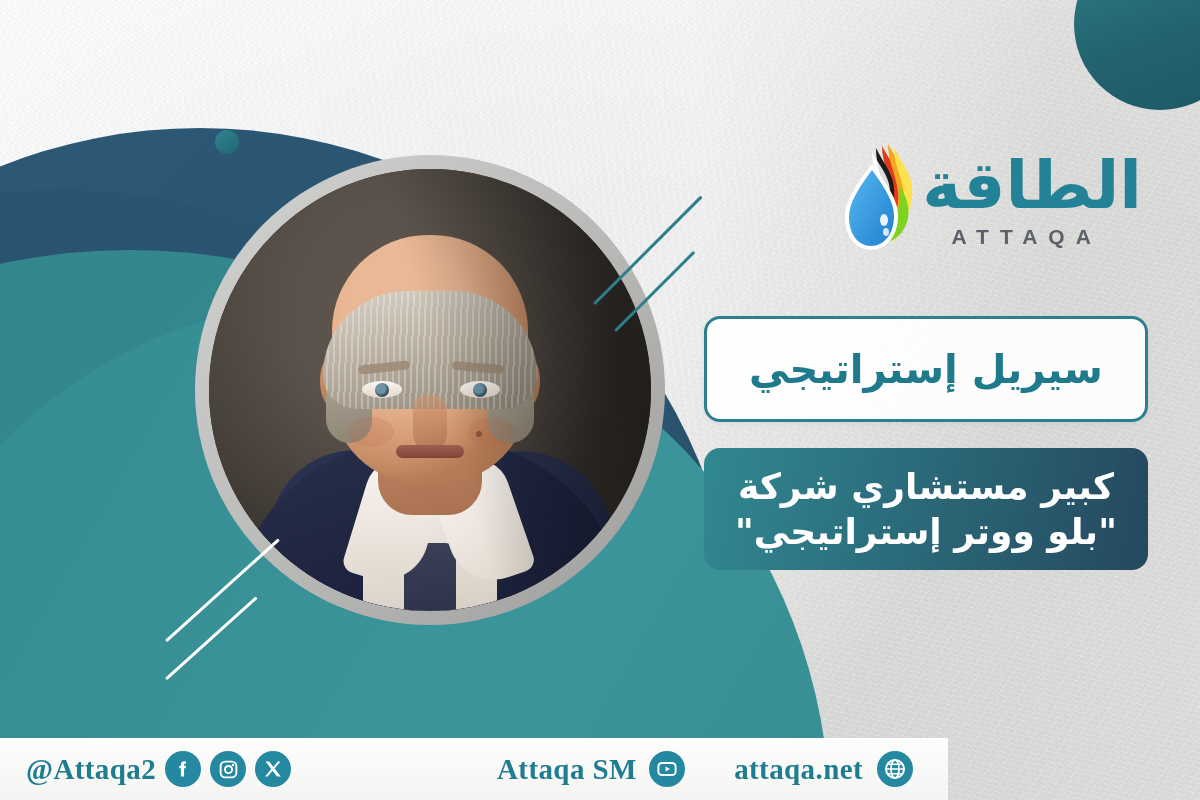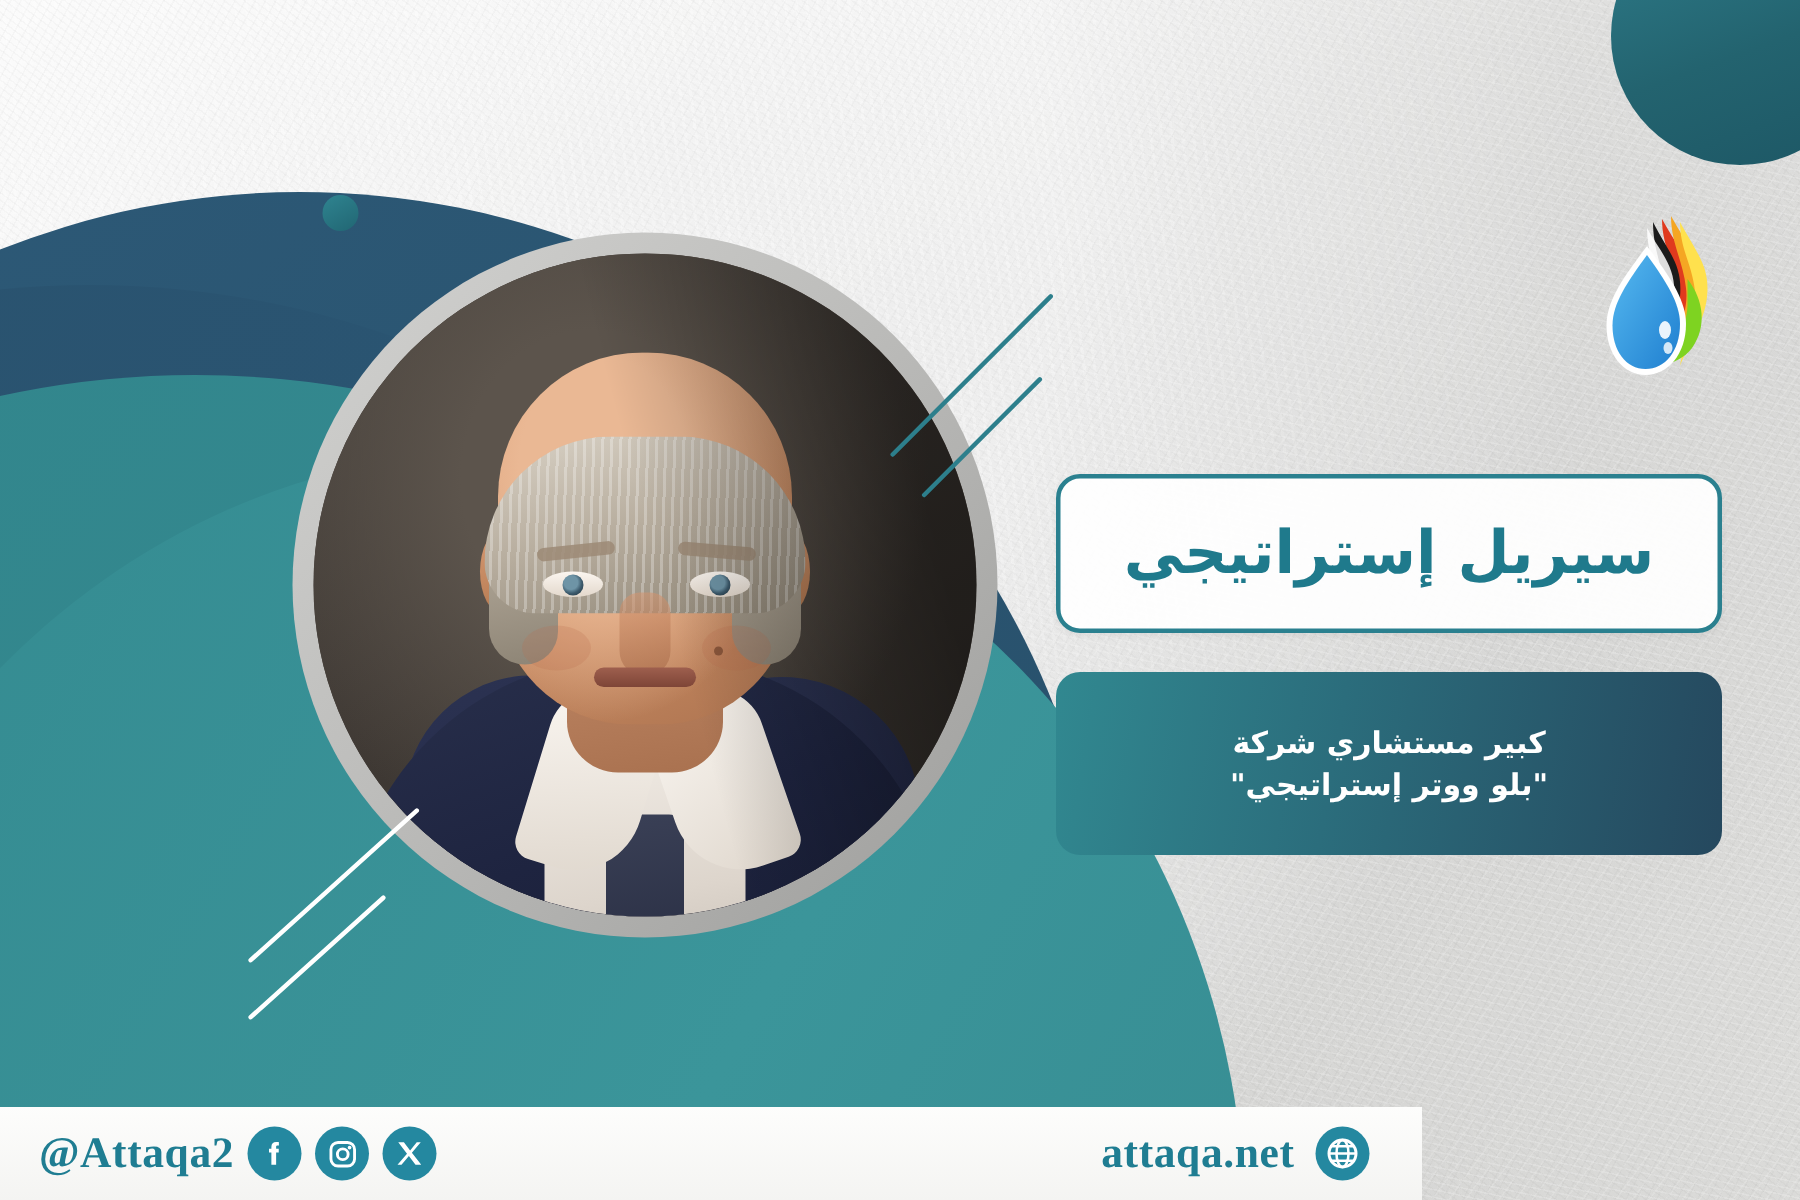--- a/index.html
+++ b/index.html
@@ -220,21 +220,21 @@
   }
 
   
   .role-box{
     position:absolute;right:52px;top:448px;width:444px;height:122px;border-radius:16px;
     background:linear-gradient(100deg,#318890 0%,#2b6d7c 42%,#25485e 100%);
     display:flex;flex-direction:column;align-items:center;justify-content:center;gap:4px;
   }
   .role-line{
     font-family:"DejaVu Sans",sans-serif;
-    font-size:20px;font-weight:bold;color:#ffffff;direction:rtl;white-space:nowrap;
+    font-size:36px;font-weight:bold;color:#ffffff;direction:rtl;white-space:nowrap;
   }
 
   
   .footer{
     position:absolute;left:0;bottom:0;width:948px;height:62px;
     background:linear-gradient(180deg,#fdfdfc 0%,#f4f4f2 100%);
     display:flex;align-items:center;
   }
   .f-left{position:absolute;left:18px;display:flex;align-items:center;gap:9px;}
   .f-center{position:absolute;left:497px;display:flex;align-items:center;gap:12px;}
@@ -299,20 +299,24 @@
       <div class="face-shadow"></div>
     </div>
   </div>
 
   <div class="line line-tealA"></div>
   <div class="line line-tealB"></div>
   <div class="line line-whiteA"></div>
   <div class="line line-whiteB"></div>
 
   <div class="logo">
+    <div class="logo-text">
+      <div class="logo-ar">الطاقة</div>
+      <div class="logo-latin">ATTAQA</div>
+    </div>
     <div class="droplet">
       <svg viewBox="0 0 74 118" width="74" height="118" aria-hidden="true">
         <path d="M40 4 C52 26 62 34 60 56 C58 74 46 84 40 100 C44 78 52 66 50 50 C48 32 40 22 40 4 Z" fill="#e03a1e"></path>
         <path d="M46 2 C58 24 68 32 66 54 C64 72 52 84 46 100 C50 78 58 66 56 50 C54 32 46 20 46 2 Z" fill="#f5a623"></path>
         <path d="M52 6 C64 28 72 36 70 56 C68 74 58 86 52 102 C56 80 64 68 62 52 C60 34 52 24 52 6 Z" fill="#ffe14d"></path>
         <path d="M34 6 C44 26 54 34 52 56 C50 76 38 86 32 102 C36 80 44 68 42 52 C40 34 34 24 34 6 Z" fill="#1b1b1b"></path>
         <path d="M30 10 C40 28 50 36 48 58 C46 78 34 88 28 104 C32 82 40 70 38 54 C36 36 30 26 30 10 Z" fill="#ffffff" opacity=".85"></path>
         <path d="M57 44 C68 58 70 76 60 90 C54 98 44 102 36 100 C48 92 56 78 57 62 Z" fill="#7ed321"></path>
         <path d="M30 22 C45 42 56 58 56 74 C56 94 44 108 29 108 C14 108 3 94 3 75 C3 58 15 42 30 22 Z" fill="#ffffff"></path>
         <path d="M30 28 C43 46 52 60 52 74 C52 92 42 104 29 104 C16 104 7 92 7 75 C7 60 17 46 30 28 Z" fill="url(#dg)"></path>
@@ -354,20 +358,29 @@
         </svg>
       </span>
       <span class="sicon">
         <svg width="20" height="20" viewBox="0 0 24 24" aria-hidden="true">
           <path d="M15.4 8.2h-2.1V6.8c0-.8.2-1.2 1.2-1.2h1V2.9c-.4 0-1.3-.1-2.2-.1-2.3 0-3.8 1.4-3.8 3.9v1.5H7.6v3h1.9V21h3.8v-9.8h2.1z" fill="#ffffff"></path>
         </svg>
       </span>
       <span class="f-label f-handle">@Attaqa2</span>
     </div>
 
+    <div class="f-center">
+      <span class="sicon">
+        <svg width="22" height="22" viewBox="0 0 24 24" aria-hidden="true">
+          <rect x="2.6" y="5.4" width="18.8" height="13.2" rx="4" fill="none" stroke="#ffffff" stroke-width="2.1"></rect>
+          <path d="M10.4 9.4l5 2.6-5 2.6z" fill="#ffffff"></path>
+        </svg>
+      </span>
+      <span class="f-label">Attaqa SM</span>
+    </div>
 
     <div class="f-right">
       <span class="sicon">
         <svg width="24" height="24" viewBox="0 0 24 24" aria-hidden="true">
           <circle cx="12" cy="12" r="9" fill="none" stroke="#ffffff" stroke-width="2"></circle>
           <ellipse cx="12" cy="12" rx="4" ry="9" fill="none" stroke="#ffffff" stroke-width="1.7"></ellipse>
           <path d="M3 12h18M4.5 7.2h15M4.5 16.8h15" stroke="#ffffff" stroke-width="1.6" fill="none"></path>
         </svg>
       </span>
       <span class="f-label">attaqa.net</span>

